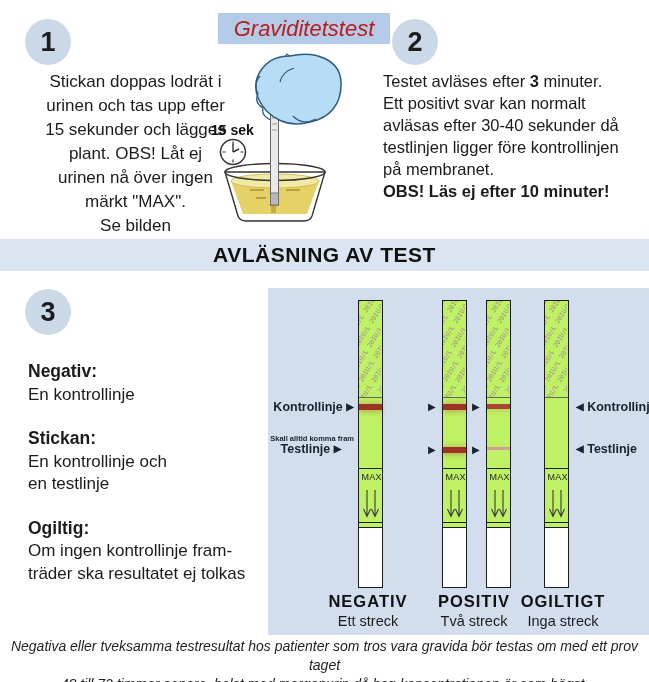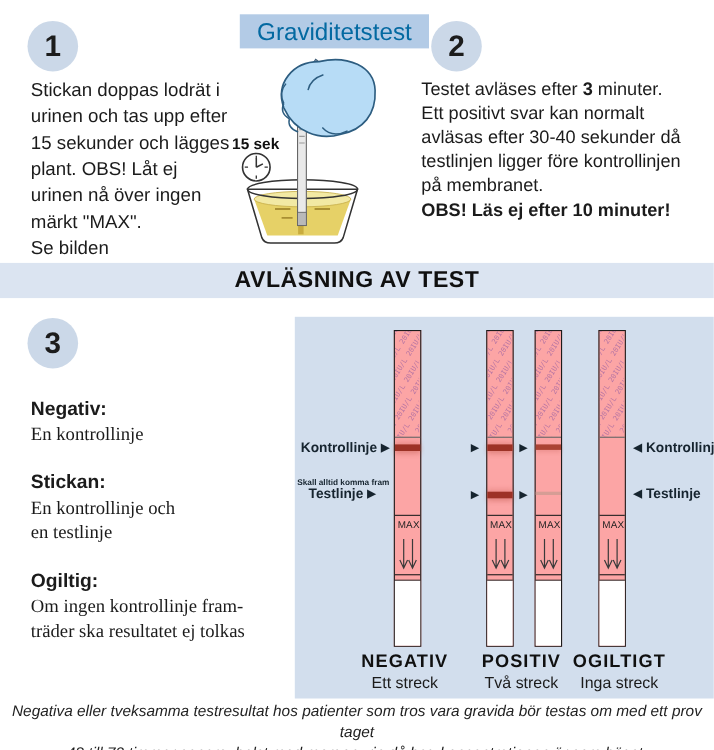--- a/index.html
+++ b/index.html
@@ -8,42 +8,42 @@
 
   
   .step-circle{position:absolute;width:46px;height:46px;border-radius:50%;background:#cbd8e8;
                display:flex;align-items:center;justify-content:center;
                font-size:27px;font-weight:bold;color:#1c1c1c;}
   .c1{left:25px;top:19px}.c2{left:392px;top:19px}.c3{left:25px;top:289px}
 
   
   .title-box{position:absolute;left:218px;top:13px;width:172px;height:31px;background:#b3cbe6;
              display:flex;align-items:center;justify-content:center;
-             font-size:22px;color:#0369a1;}
-
-  
-  .step1-text{position:absolute;left:28px;top:70px;width:215px;font-size:17px;line-height:24px;}
+             font-size:22px;color:#b91c1c;font-style:italic;}
+
+  
+  .step1-text{position:absolute;left:28px;top:70px;width:215px;font-size:17px;line-height:24px;text-align:center;}
   .step2-text{position:absolute;left:383px;top:70px;width:262px;font-size:16.5px;line-height:22px;}
   .step2-text b{font-weight:bold;}
 
   
   .band{position:absolute;left:0;top:239px;width:649px;height:32px;background:#dbe4f1;
         display:flex;align-items:center;justify-content:center;
         font-size:21px;font-weight:bold;letter-spacing:.5px;color:#101010;}
 
   
   .step3-block{position:absolute;left:28px;top:360px;width:245px;font-size:17px;line-height:22.5px;}
   .s3-section{margin:0 0 21px 0;}
   .s3-section h3{margin:0 0 1px 0;font-size:17.5px;font-weight:bold;}
-  .s3-section p{margin:0;font-family:Liberation Serif, serif;}
+  .s3-section p{margin:0;}
 
   
   .panel{position:absolute;left:268px;top:288px;width:381px;height:347px;background:#d2deed;}
 
-  .strip{position:absolute;top:12px;width:25px;height:288px;background:#fca5a5;
+  .strip{position:absolute;top:12px;width:25px;height:288px;background:#bef264;
          border:1.5px solid #1c1c1c;box-sizing:border-box;display:flex;flex-direction:column;}
   .strip-1{left:90px}.strip-2{left:174px}.strip-3{left:218px}.strip-4{left:276px}
 
   .pattern{height:96px;border-bottom:1px solid #666;overflow:hidden;flex:none;}
   .pattern svg{display:block;}
   .membrane{height:70px;position:relative;border-bottom:1.3px solid #222;flex:none;}
   .line{position:absolute;left:0;right:0;}
   .line.ctrl{top:6px}.line.test{top:49px}
   .line.strong{height:6px;background:#9d3226;
                box-shadow:0 2.5px 5px rgba(165,55,40,.30),0 -2.5px 5px rgba(165,55,40,.18);}

